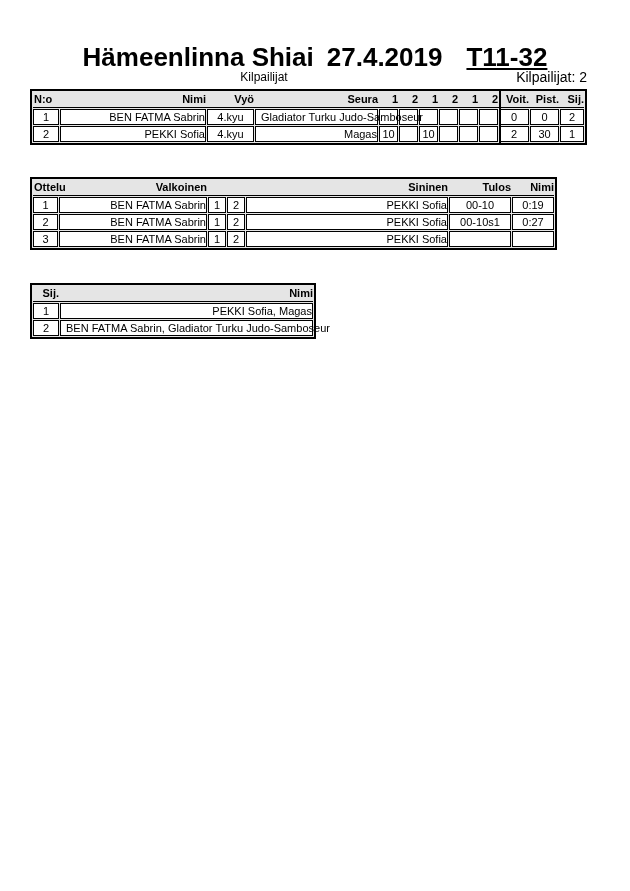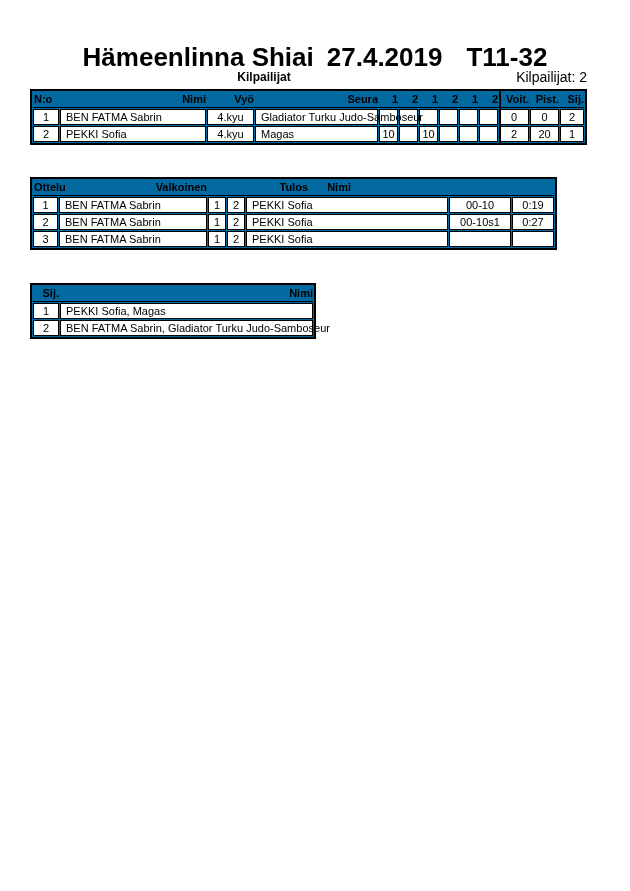--- a/index.html
+++ b/index.html
@@ -5,37 +5,37 @@
   html,body{margin:0;padding:0;background:#fff;}
   #page{
     position:relative;width:630px;height:891px;background:#ffffff;
     font-family:"Liberation Sans","DejaVu Sans",sans-serif;color:#000;
     overflow:hidden;
   }
   
   .title-row{position:absolute;top:42px;left:0;right:0;text-align:center;
     font-size:26px;font-weight:bold;white-space:nowrap;}
   .title-row .t-date{margin-left:13px;text-align:center;}
-  .title-row .t-cat{margin-left:24px;}
-  .sec-heading{position:absolute;font-size:12px;font-weight:bold;text-align:center;}
+  .title-row .t-cat{margin-left:24px;text-decoration:underline;}
+  .sec-heading{position:absolute;font-size:12px;font-weight:normal;text-align:center;}
   #h-kilpailijat{top:70px;left:30px;width:468px;}
   #h-ottelut{top:157px;left:30px;width:527px;}
   #h-tulokset{top:266px;left:30px;width:287px;}
   #count-note{position:absolute;top:69px;right:43px;font-size:14px;}
   
   .rtable{position:absolute;box-sizing:border-box;border:2px solid #000;
-    padding:1px;background:#0369a1;font-size:11px;}
+    padding:1px;background:#e5e5e5;font-size:11px;}
   .trow{display:flex;column-gap:1px;}
   .trow.head{border-bottom:1px solid #000;}
   .hc{flex:0 0 auto;box-sizing:border-box;height:15px;line-height:15px;
     font-weight:bold;text-align:right;white-space:nowrap;}
   .bc{flex:0 0 auto;box-sizing:border-box;height:16px;line-height:14px;
     border:1px solid #000;text-align:center;background:#fff;white-space:nowrap;}
   .trow.body{margin-top:1px;}
-  .left{text-align:left;padding-left:5px;}
+  .left{text-align:right;padding-left:5px;}
   .hflush{text-align:left;padding-left:1px;}
   .ovf{overflow:visible;position:relative;z-index:2;}
   .vsep{position:absolute;top:0;bottom:0;width:2px;background:#000;}
   
   #t-kilpailijat{left:30px;top:89px;}
   .t1-no{width:26px}.t1-nimi{width:146px}.t1-vyo{width:47px}.t1-seura{width:123px}
   .t1-s{width:19px}.t1-voit{width:30px}.t1-pist{width:29px}.t1-sij{width:24px}
   #t-kilpailijat .vsep{left:467px;}
   
   #t-ottelut{left:30px;top:177px;}
@@ -94,32 +94,33 @@
       <div class="bc left t1-nimi">PEKKI Sofia</div>
       <div class="bc t1-vyo">4.kyu</div>
       <div class="bc left t1-seura">Magas</div>
       <div class="bc t1-s">10</div>
       <div class="bc t1-s"></div>
       <div class="bc t1-s">10</div>
       <div class="bc t1-s"></div>
       <div class="bc t1-s"></div>
       <div class="bc t1-s"></div>
       <div class="bc t1-voit">2</div>
-      <div class="bc t1-pist">20</div>
+      <div class="bc t1-pist">30</div>
       <div class="bc t1-sij">1</div>
     </div>
   </div>
 
 
   <div id="t-ottelut" class="rtable">
     <div class="trow head">
       <div class="hc hflush t2-ottelu">Ottelu</div>
       <div class="hc t2-valk">Valkoinen</div>
       <div class="hc t2-c"></div>
       <div class="hc t2-c"></div>
+      <div class="hc t2-sini">Sininen</div>
       <div class="hc t2-tulos">Tulos</div>
       <div class="hc t2-aika">Nimi</div>
     </div>
     <div class="trow body">
       <div class="bc t2-ottelu">1</div>
       <div class="bc left t2-valk">BEN FATMA Sabrin</div>
       <div class="bc t2-c">1</div>
       <div class="bc t2-c">2</div>
       <div class="bc left t2-sini">PEKKI Sofia</div>
       <div class="bc t2-tulos">00-10</div>

